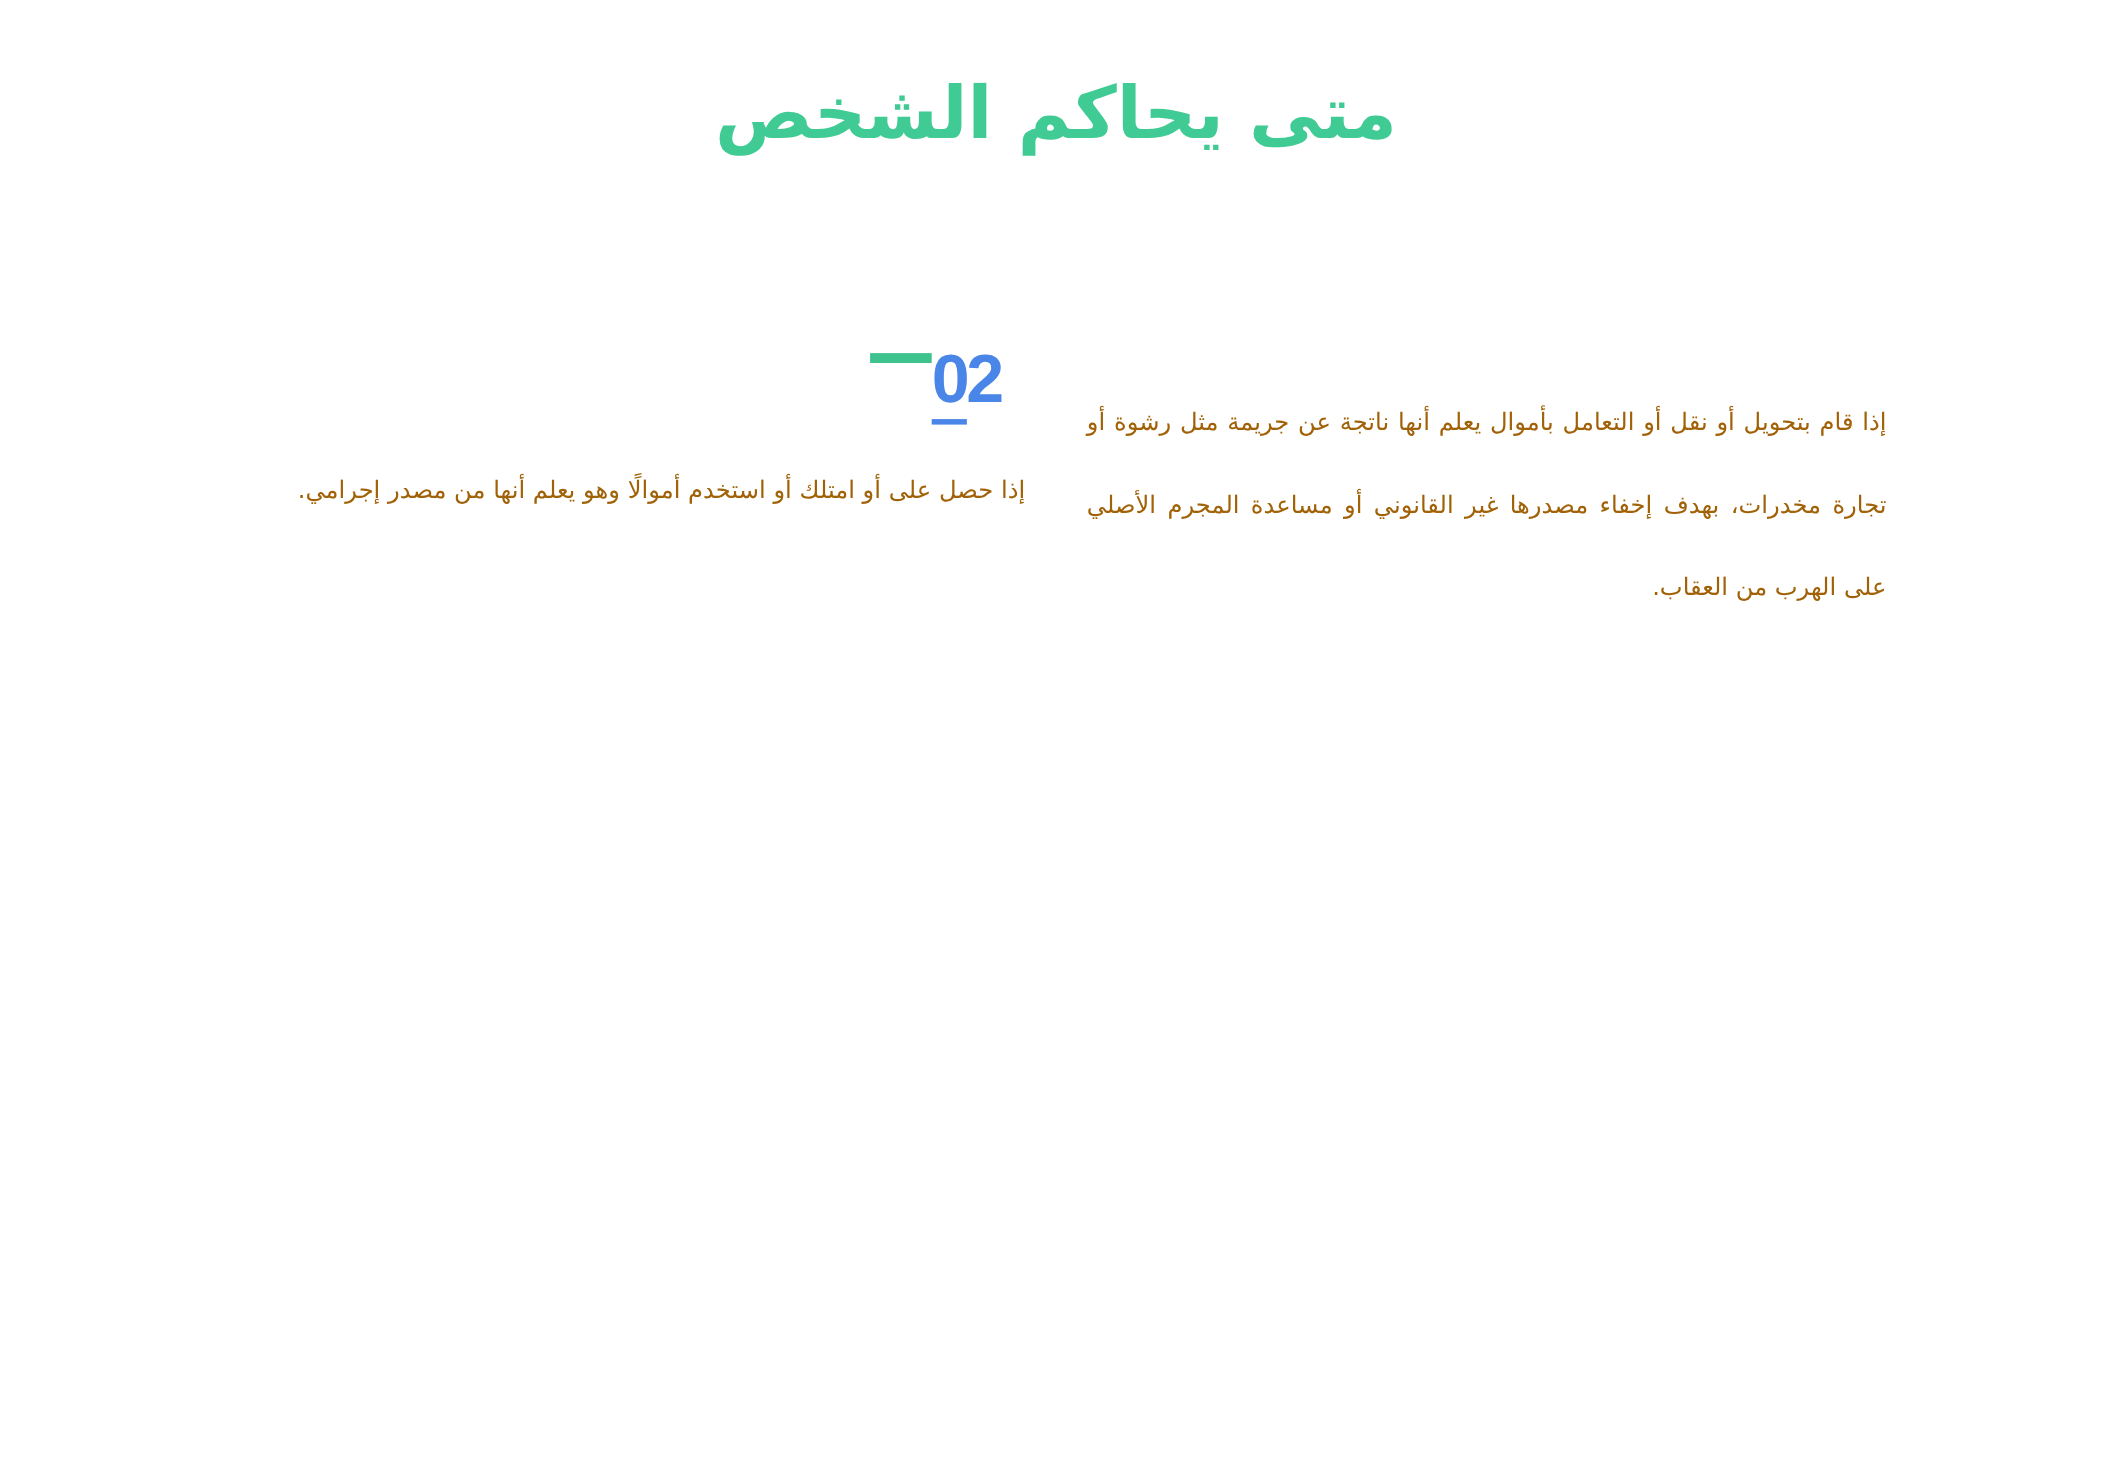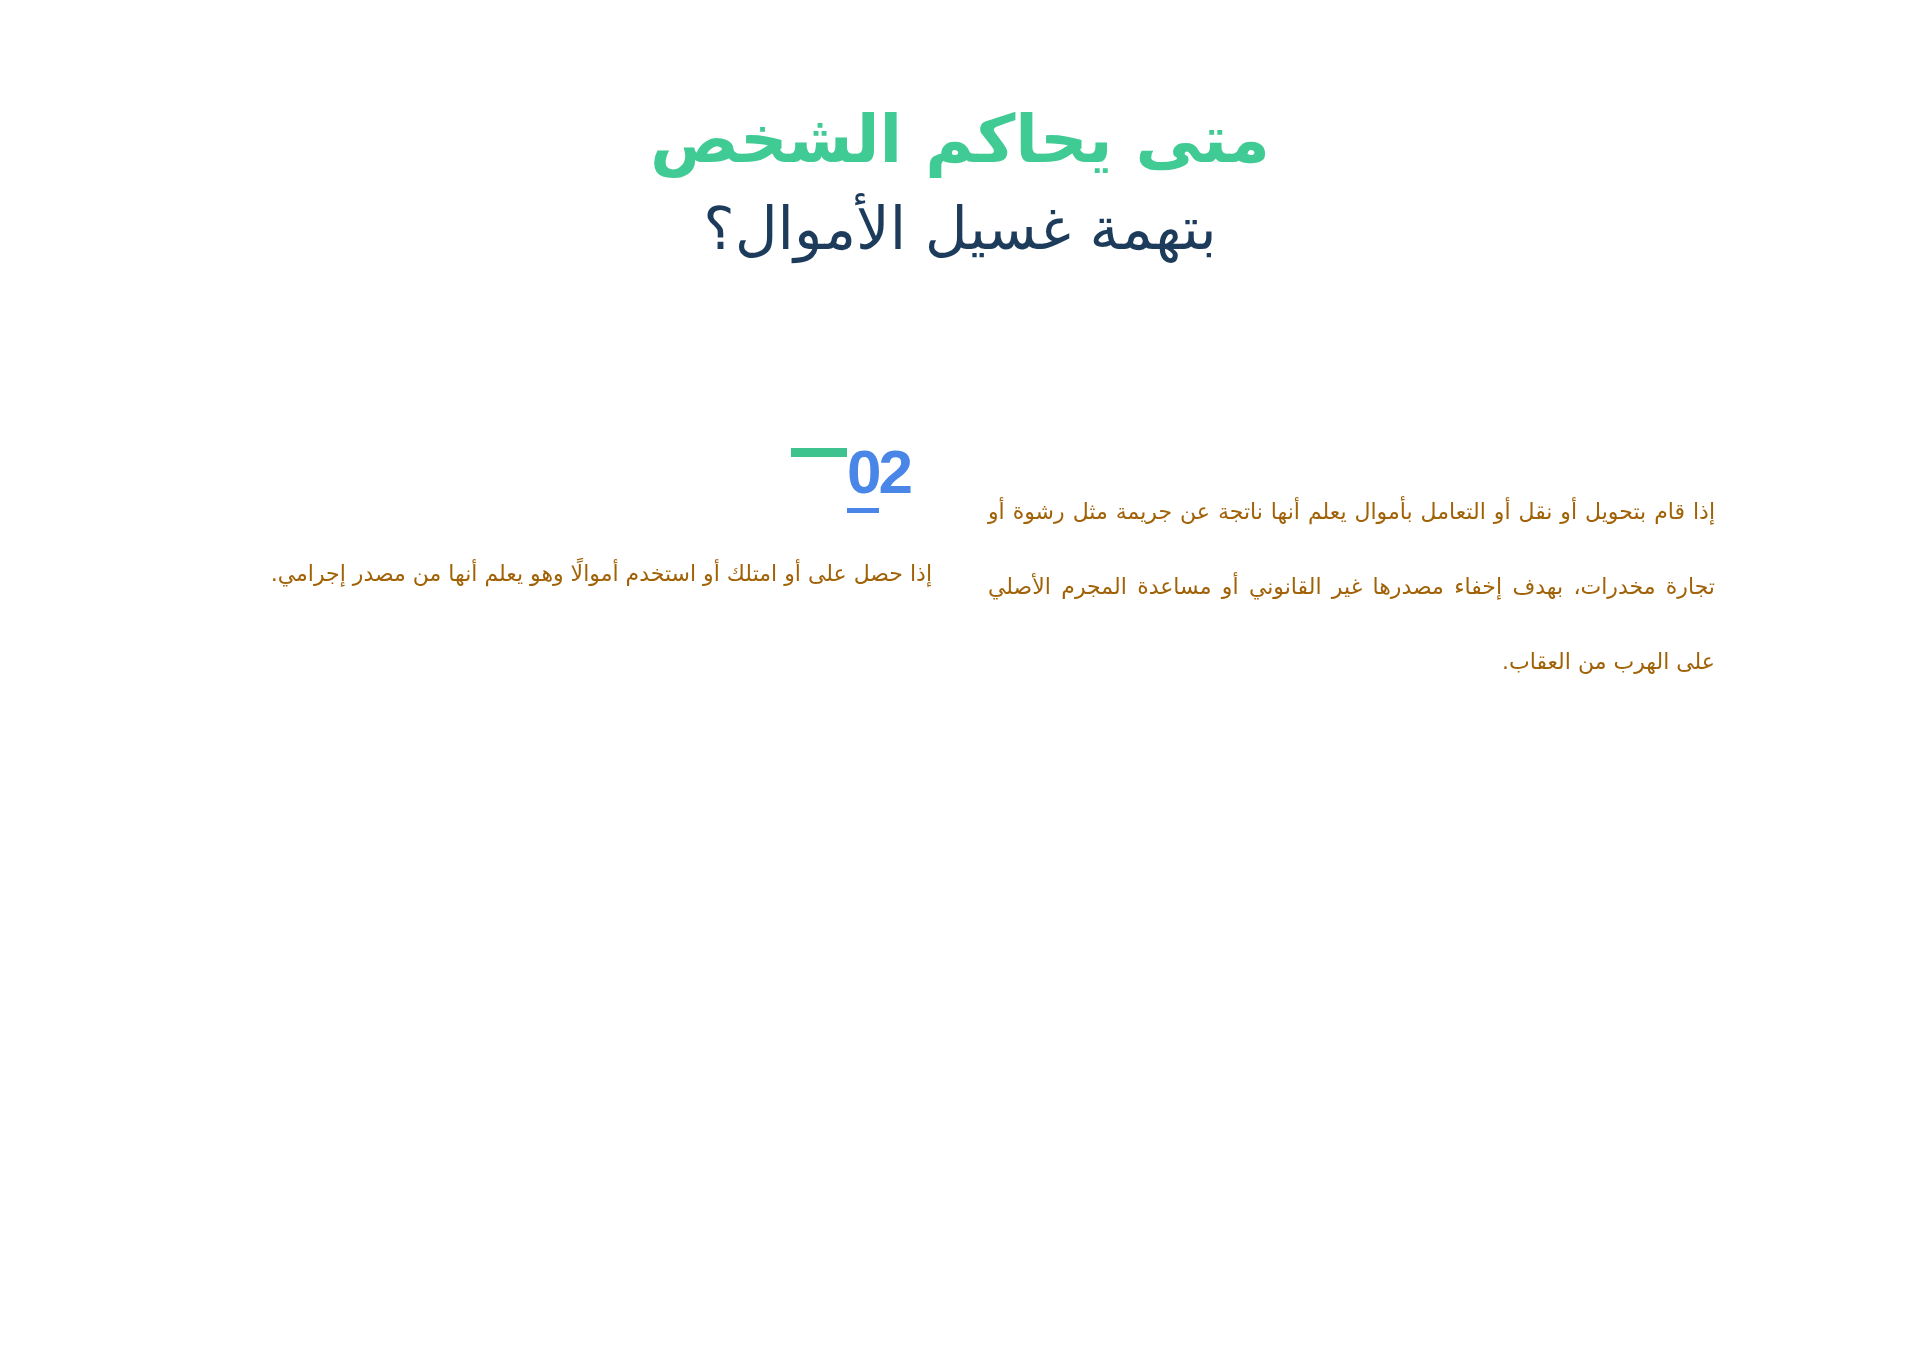--- a/index.html
+++ b/index.html
@@ -15,21 +15,21 @@
     direction: rtl;
   }
   .page {
     position: relative;
     width: 1920px;
     height: 1347px;
     background: #ffffff;
   }
   .title-block {
     text-align: center;
-    padding-top: 100px;
+    padding-top: 63px;
   }
   .title-line1 {
     margin: 0;
     font-size: 66px;
     line-height: 1.2;
     font-weight: 700;
     color: #41cb94;
     letter-spacing: 0;
   }
   .title-line2 {
@@ -86,21 +86,20 @@
     text-align-last: right;
   }
 </style>
 </head>
 <body>
 
 <div class="page">
 
   <header class="title-block">
     <h1 class="title-line1">متى يحاكم الشخص</h1>
-    <h2 class="title-line2">بتهمة غسيل الأموال؟</h2>
   </header>
 
   <main class="grid">
 
     <section class="cell">
       <p class="item-text">إذا قام بتحويل أو نقل أو التعامل بأموال يعلم أنها ناتجة عن جريمة مثل رشوة أو تجارة مخدرات، بهدف إخفاء مصدرها غير القانوني أو مساعدة المجرم الأصلي على الهرب من العقاب.</p>
     </section>
 
     <section class="cell">
       <div class="num-area">

